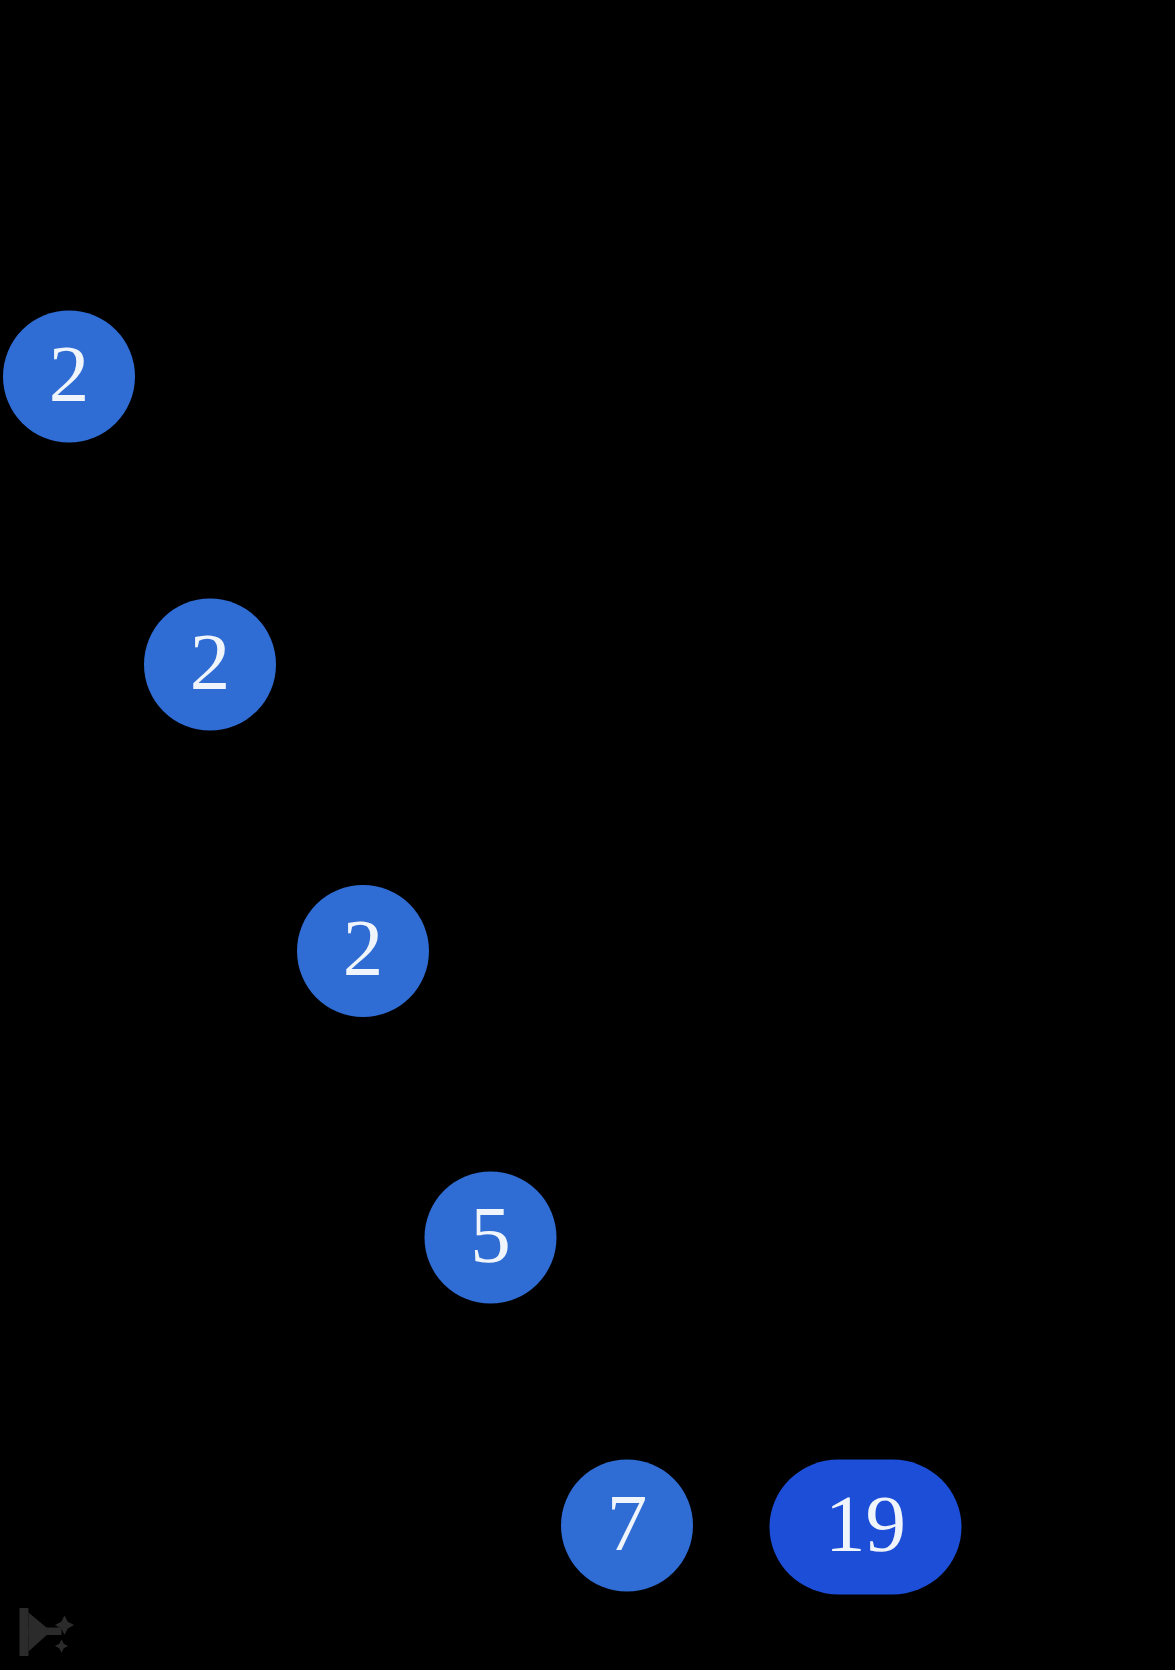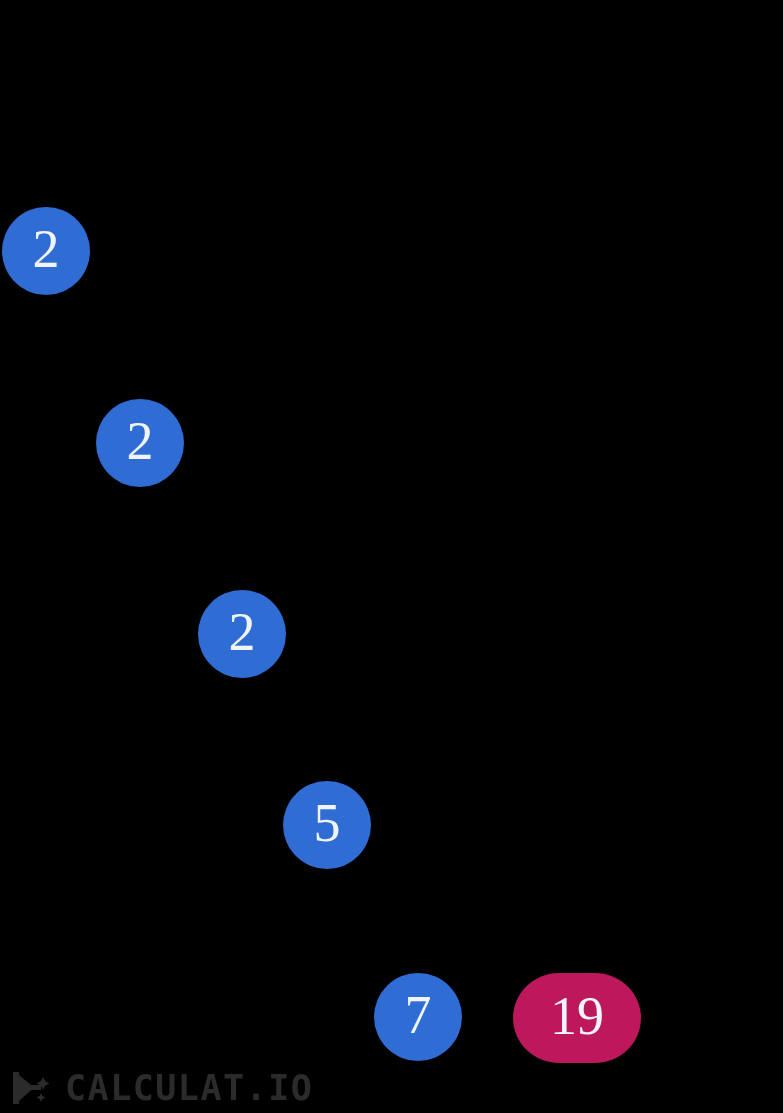--- a/index.html
+++ b/index.html
@@ -82,31 +82,30 @@
       </div>
       <div class="node circle" style="left: 198px; top: 590px; width: 88px; height: 88px; background: rgb(47, 108, 212); color: rgb(240, 244, 251); font-size: 54px;">
         <span class="node-label">2</span>
       </div>
       <div class="node circle" style="left: 283px; top: 781px; width: 88px; height: 88px; background: rgb(47, 108, 212); color: rgb(240, 244, 251); font-size: 54px;">
         <span class="node-label">5</span>
       </div>
       <div class="node circle" style="left: 374px; top: 973px; width: 88px; height: 88px; background: rgb(47, 108, 212); color: rgb(240, 244, 251); font-size: 54px;">
         <span class="node-label">7</span>
       </div>
-      <div class="node pill" style="left: 513px; top: 973px; width: 128px; height: 90px; background: #be185d; color: rgb(240, 244, 251); font-size: 54px;">
+      <div class="node pill" style="left: 513px; top: 973px; width: 128px; height: 90px; background: #1d4ed8; color: rgb(240, 244, 251); font-size: 54px;">
         <span class="node-label">19</span>
       </div>
     </div>
 
   <div id="watermark" style="left: 10px; top: 1068px;">
     <svg id="watermark-mark" width="46" height="40" viewBox="0 0 46 40" aria-hidden="true">
 
       <rect x="3" y="4" width="6" height="32" fill="#2b2b2b"></rect>
       <path d="M9 7 L24 19.5 L9 33 Z" fill="#2b2b2b"></path>
       <rect x="9" y="17" width="22" height="5" fill="#2b2b2b"></rect>
 
       <path d="M33 9 l2.2 4.2 4.2 2.2 -4.2 2.2 -2.2 4.2 -2.2 -4.2 -4.2 -2.2 4.2 -2.2 Z" fill="#2b2b2b"></path>
       <path d="M31 25 l1.5 2.9 2.9 1.5 -2.9 1.5 -1.5 2.9 -1.5 -2.9 -2.9 -1.5 2.9 -1.5 Z" fill="#2b2b2b"></path>
     </svg>
-    <span id="watermark-text" style="color: rgb(43, 43, 43);">CALCULAT.IO</span>
   </div>
 
 </div>
 
 </body></html>

